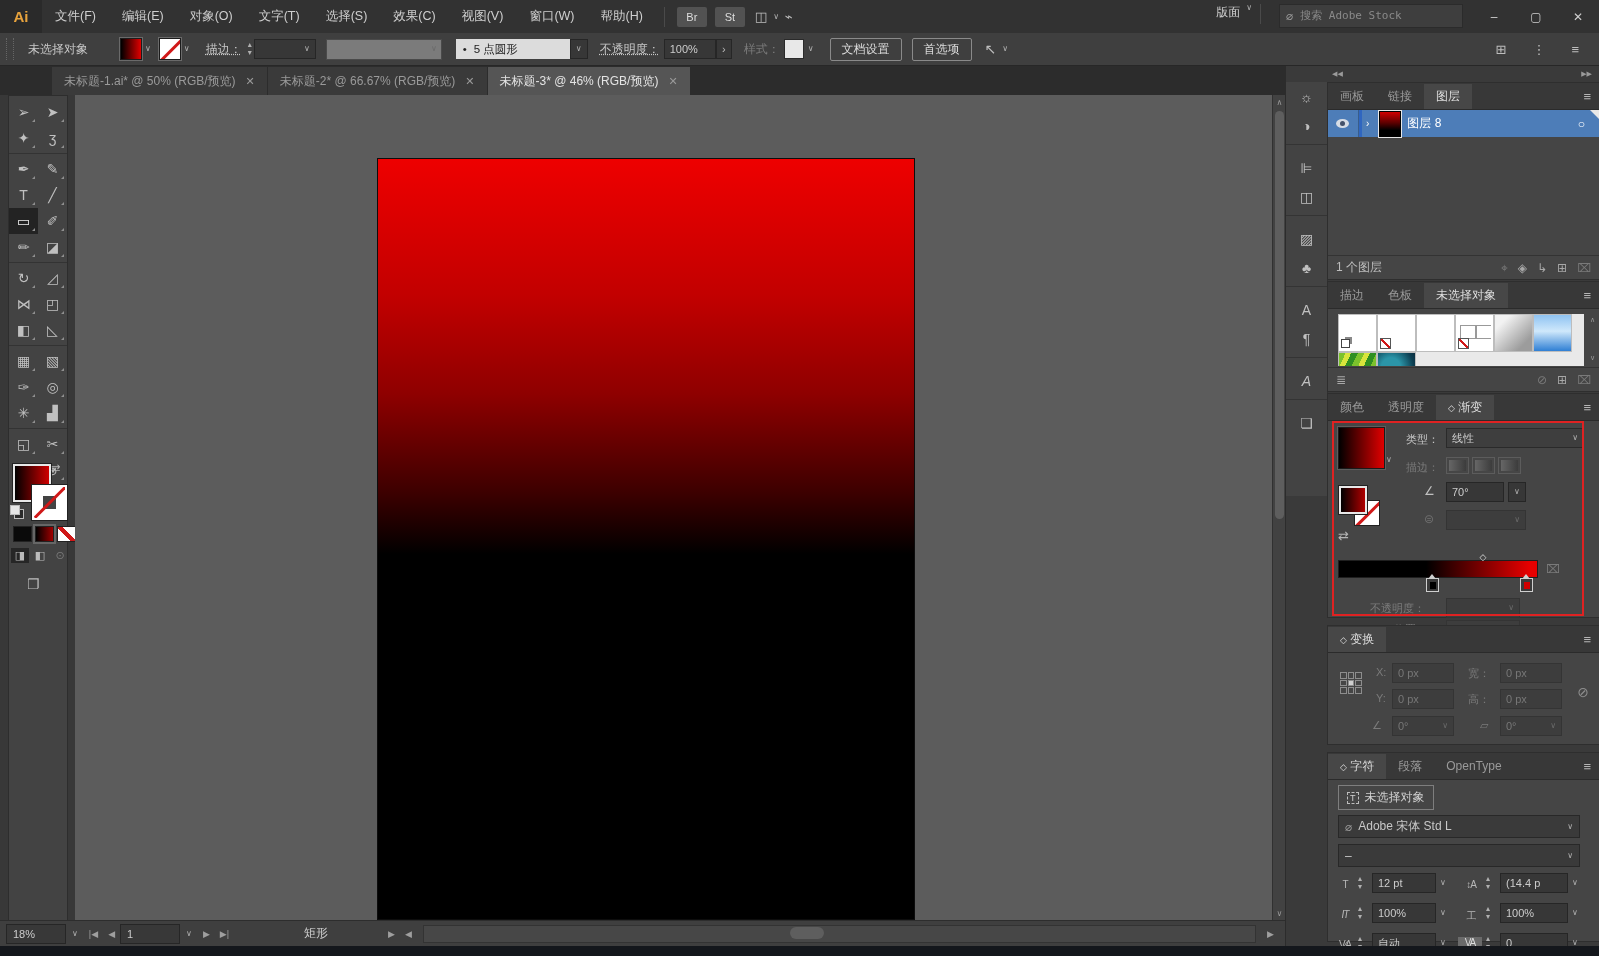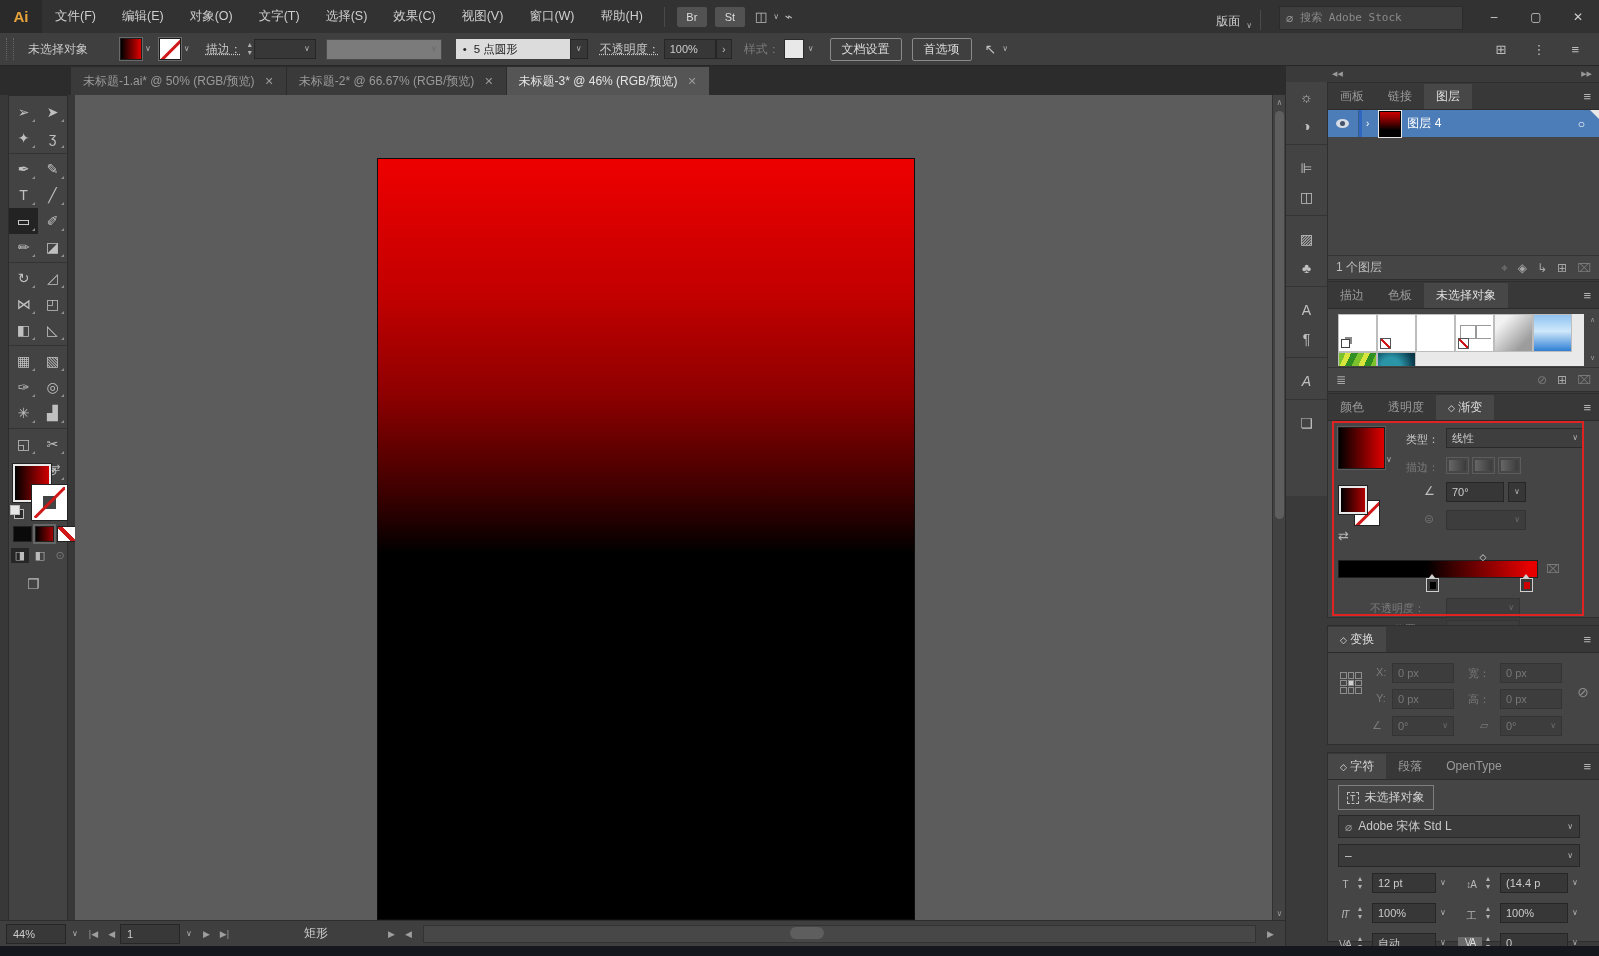--- a/index.html
+++ b/index.html
@@ -11,21 +11,21 @@
   .chev{font-size:8px;color:#b0b0b0;line-height:1}
   .chev.dim{color:#6a6a6a !important}
 
   
   .menubar{left:0;top:0;width:1599px;height:33px;background:#323232;border-bottom:1px solid #252525;display:flex;align-items:center}
   .ai-logo{width:42px;height:33px;background:#2a2a2a;color:#e8a33d;font-weight:bold;font-size:15px;display:flex;align-items:center;justify-content:center}
   .menu-item{padding:0 13px;height:33px;line-height:33px;color:#cfcfcf;font-size:12.5px}
   .mb-sep{width:1px;height:20px;background:#4a4a4a;margin:0 8px}
   .sq-btn{min-width:24px;height:20px;background:#525252;color:#ddd;border-radius:2px;display:flex;align-items:center;justify-content:center;font-size:11px;margin:0 4px;padding:0 3px}
   .mb-icon{color:#bdbdbd;font-size:13px;margin:0 6px}
-  .mb-right{margin-left:auto;display:flex;align-items:flex-end}
+  .mb-right{margin-left:auto;display:flex;align-items:flex-start}
   .search-box{width:170px;height:22px;background:#3e3e3e;border:1px solid #2b2b2b;display:flex;align-items:center;padding:0 6px;margin:0 10px}
   .search-box input{background:transparent;border:0;outline:0;color:#9a9a9a;font-family:"DejaVu Sans Mono",monospace;font-size:11px;width:100%}
   .search-box input::placeholder{color:#8a8a8a}
   .win-btn{width:42px;height:26px;display:flex;align-items:center;justify-content:center;color:#cfcfcf;font-size:12px}
 
   
   .controlbar{left:0;top:33px;width:1599px;height:33px;background:#3f3f3f;border-bottom:1px solid #272727;display:flex;align-items:center;padding-left:6px;box-sizing:border-box}
   .cb-grip{width:6px;height:22px;border-left:1px dotted #666;border-right:1px dotted #666;margin-right:10px}
   .swatch{width:20px;height:20px;border:1px solid #1c1c1c;box-shadow:0 0 0 1px #6a6a6a;margin:0 3px}
   .sw-fill{background:linear-gradient(to right,#000,#e00000)}
@@ -38,21 +38,21 @@
   .cb-label{margin:0 4px;color:#c8c8c8}
   .brush-gray{width:110px;height:19px;background:#7b7b7b;border:1px solid #4a4a4a;display:flex;align-items:center;justify-content:flex-end;padding-right:4px}
   .brush-white{width:100px;height:20px;background:#dcdcdc;color:#222;display:flex;align-items:center;padding:0 7px;gap:7px;font-size:11.5px}
 
   
   .tabbar{left:0;top:66px;width:1285px;height:29px;background:#2c2c2c;display:flex;align-items:flex-end}
   .collapse-tl{position:absolute;left:10px;top:69px;color:#9a9a9a;font-size:12px}
   .doctab{height:28px;display:flex;align-items:center;padding:0 12px;background:#3a3a3a;color:#9a9a9a;margin-right:1px;font-size:12px;gap:10px}
   .doctab.on{background:#555555;color:#e4e4e4}
   .doctab .x{color:#9a9a9a;font-size:11px}
-  .doctab:first-child{margin-left:71px}
+  .doctab:first-child{margin-left:52px}
 
   
   .toolcol{left:0;top:95px;width:75px;height:851px;background:#383838}
   .toolpanel{position:absolute;left:8px;top:0;width:60px;height:851px;background:#434343;border:1px solid #2d2d2d;box-sizing:border-box}
   .tools{display:flex;flex-wrap:wrap;padding-top:3px}
   .tool{width:29px;height:26px;display:flex;align-items:center;justify-content:center;color:#c0c0c0;font-size:14px;position:relative}
   .tool.active{background:#232323;color:#efefef}
   .tool::after{content:"";position:absolute;right:3px;bottom:3px;border-left:3px solid transparent;border-bottom:3px solid #8f8f8f}
   .tdiv{width:100%;height:0;border-top:1px solid #333;margin:2px 0}
   .fs-fill{position:absolute;left:4px;top:368px;width:34px;height:34px;background:linear-gradient(to right,#000,#cf0000);border:2px solid #e8e8e8;box-shadow:0 0 0 1px #222}
@@ -333,21 +333,21 @@
         <div class="ptab on">图层</div>
         <div class="pmenu">≡</div>
       </div>
       <div class="layer-row">
         <div class="lr-cell">
             <div class="eye"></div>
           </div>
         <div class="lr-bar"></div>
         <span style="margin:0 4px;font-size:10px">›</span>
         <div class="layer-thumb"></div>
-        <span>图层 4</span>
+        <span>图层 8</span>
         <span style="margin-left:auto;margin-right:14px">○</span>
         <div class="lr-corner"></div>
       </div>
       <div class="pbottom">
         <span style="color:#bdbdbd">1 个图层</span>
         <span class="pb-icon dim" style="margin-left:auto">⌖</span>
         <span class="pb-icon">◈</span>
         <span class="pb-icon">↳</span>
         <span class="pb-icon">⊞</span>
         <span class="pb-icon dim">⌧</span>
@@ -542,21 +542,21 @@
       <div class="stepper" style="position:absolute;left:156px;top:182px">
         <span class="chev">▴</span>
         <span class="chev">▾</span>
       </div>
       <div class="fld" style="position:absolute;left:172px;top:180px;width:68px">0</div>
       <span class="chev" style="position:absolute;left:244px;top:186px">∨</span>
     </div>
   </div>
 
   <div class="statusbar abs">
-    <div class="sb-fld" style="width:46px">44%</div>
+    <div class="sb-fld" style="width:46px">18%</div>
     <span class="chev" style="margin:0 6px">∨</span>
     <span class="sb-btn">|◀</span>
     <span class="sb-btn">◀</span>
     <div class="sb-fld" style="width:46px">1</div>
     <span class="chev" style="margin:0 6px">∨</span>
     <span class="sb-btn">▶</span>
     <span class="sb-btn">▶|</span>
     <span style="margin-left:70px;color:#cfcfcf">矩形</span>
     <span class="sb-btn" style="margin-left:60px">▶</span>
     <span class="sb-btn">◀</span>

